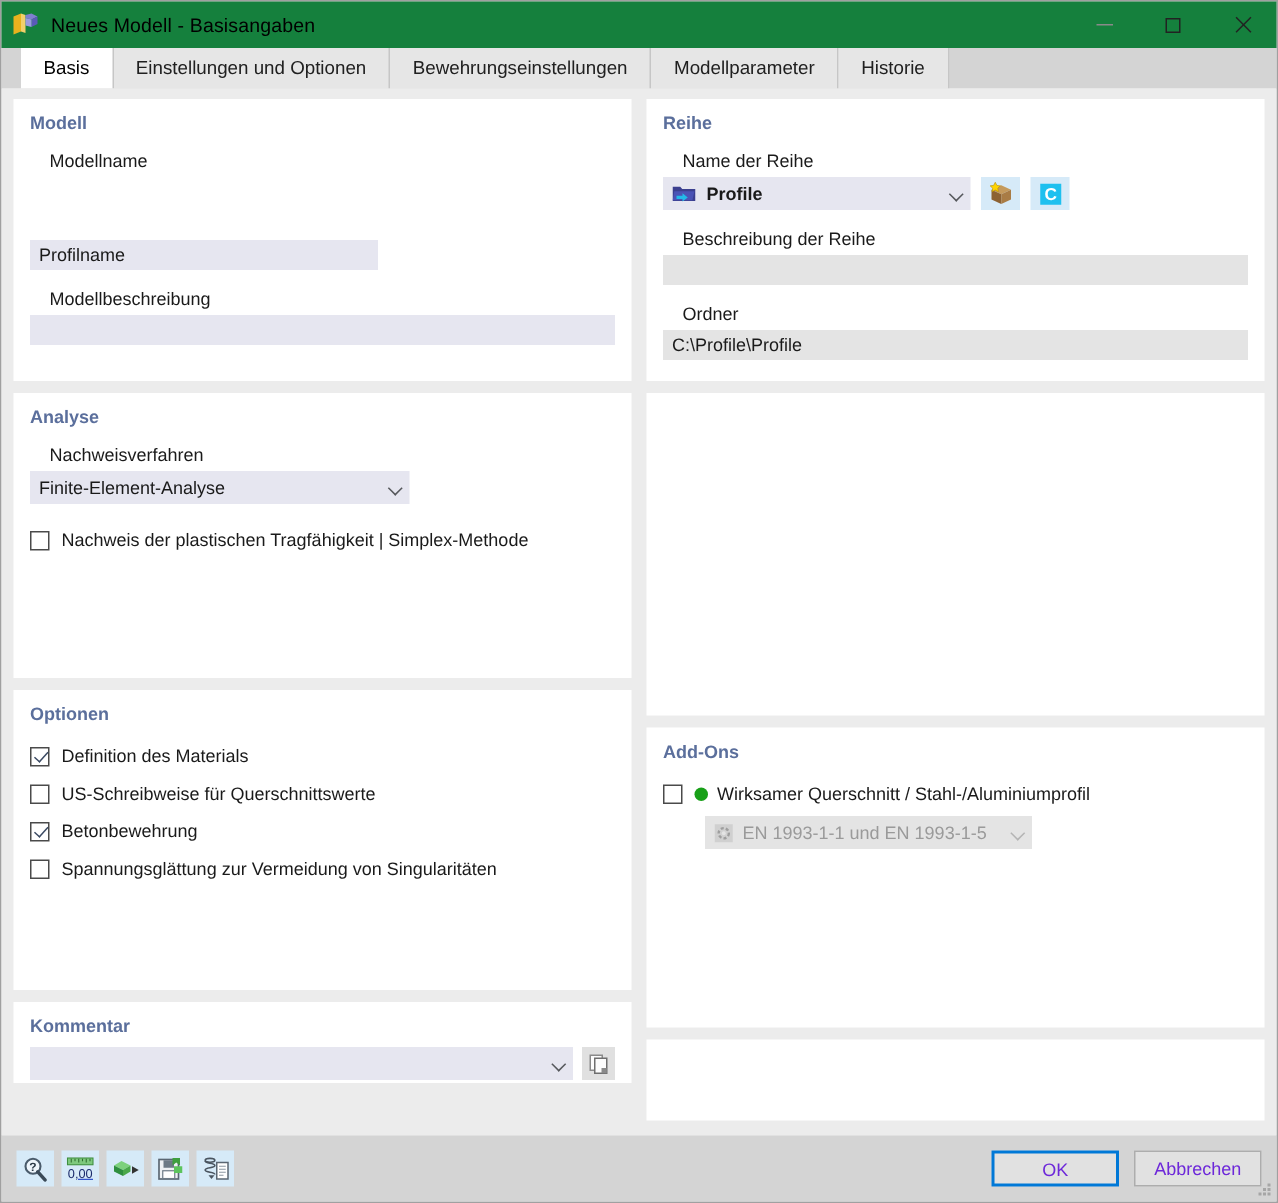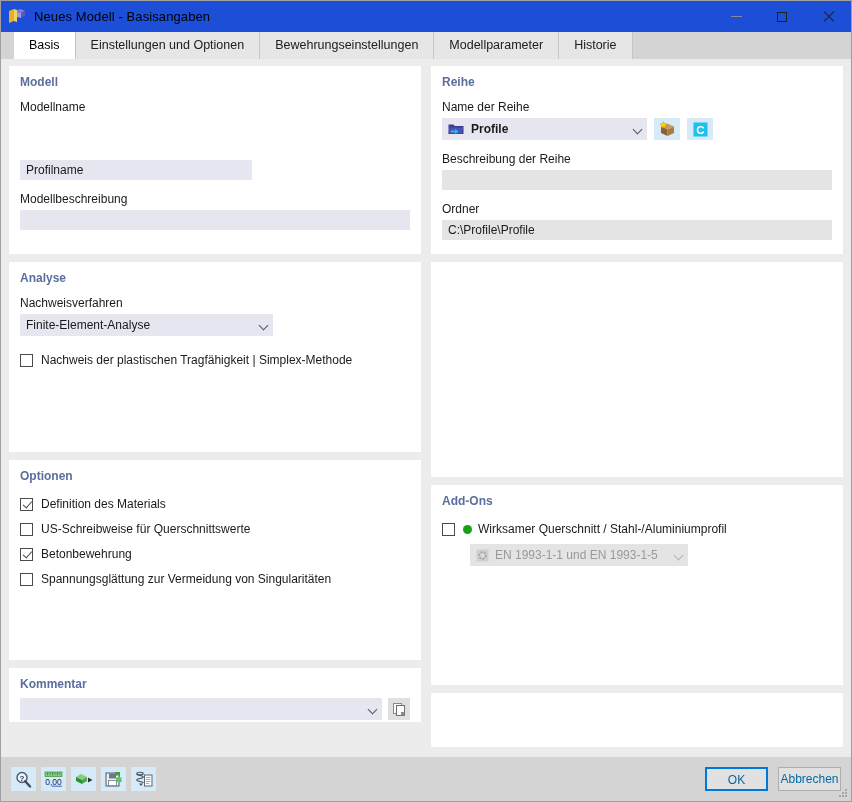--- a/index.html
+++ b/index.html
@@ -23,21 +23,21 @@
     box-sizing: border-box;
     border: 1px solid #a0a0a0;
     background: #f0f0f0;
     display: flex;
     flex-direction: column;
   }
 
   
   .titlebar {
     height: 31px;
-    background: #1d4ed8;
+    background: #15803d;
     display: flex;
     align-items: center;
     flex: 0 0 auto;
     position: relative;
   }
   .title-icon {
     width: 18px;
     height: 18px;
     margin-left: 7px;
     margin-right: 8px;
@@ -150,20 +150,21 @@
   .panel-title {
     color: #5b6f9c;
     font-size: 12px;
     font-weight: bold;
     margin-bottom: 11px;
   }
   .field-label {
     font-size: 12px;
     color: #1a1a1a;
     margin-bottom: 4px;
+    margin-left: 13px;
   }
   .spacer-10 { height: 12px; }
 
   
   .textbox {
     height: 20px;
     line-height: 20px;
     background: #e6e6f0;
     border: none;
     font-size: 12px;
@@ -305,27 +306,27 @@
     align-items: center;
     justify-content: center;
     box-sizing: border-box;
   }
   .footer-buttons {
     margin-left: auto;
     display: flex;
     gap: 10px;
   }
   .btn {
-    width: 63px;
+    width: 85px;
     height: 24px;
     background: #e1e1e1;
     border: 1px solid #adadad;
     font-size: 12px;
     font-family: "Liberation Sans", sans-serif;
-    color: #0369a1;
+    color: #6d28d9;
     box-sizing: border-box;
     cursor: default;
     line-height: 22px;
     text-align: center;
     padding: 0;
   }
   .btn.default {
     border: 2px solid #0078d7;
   }
   .grip {

